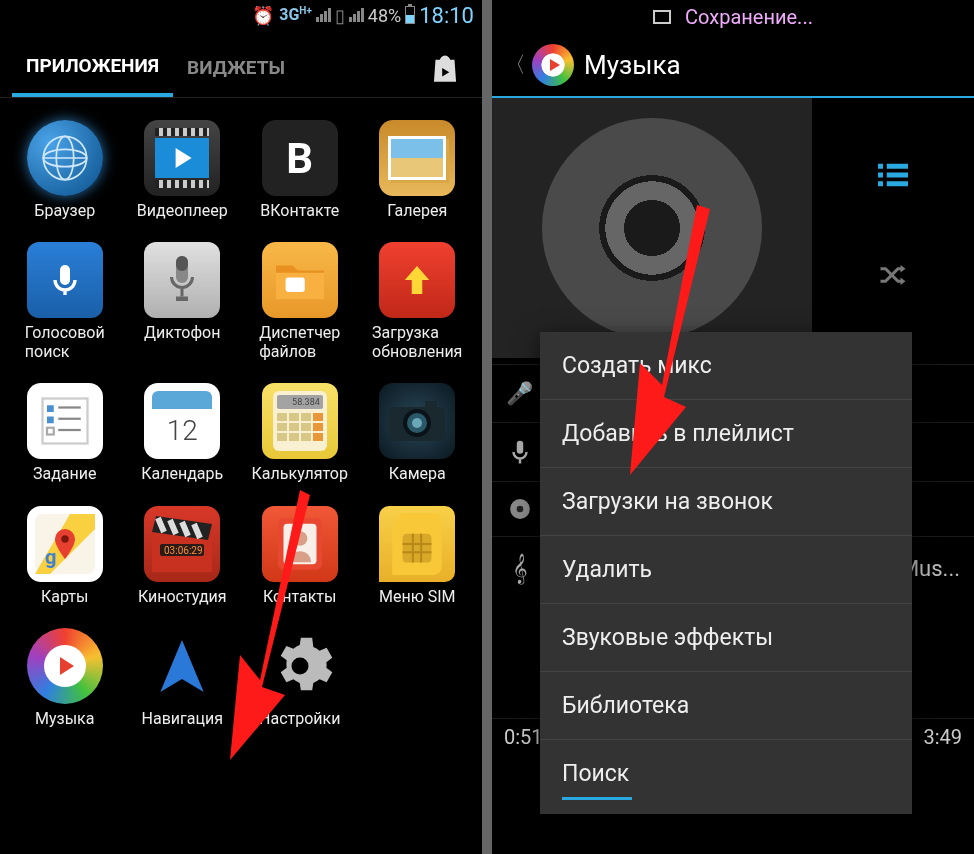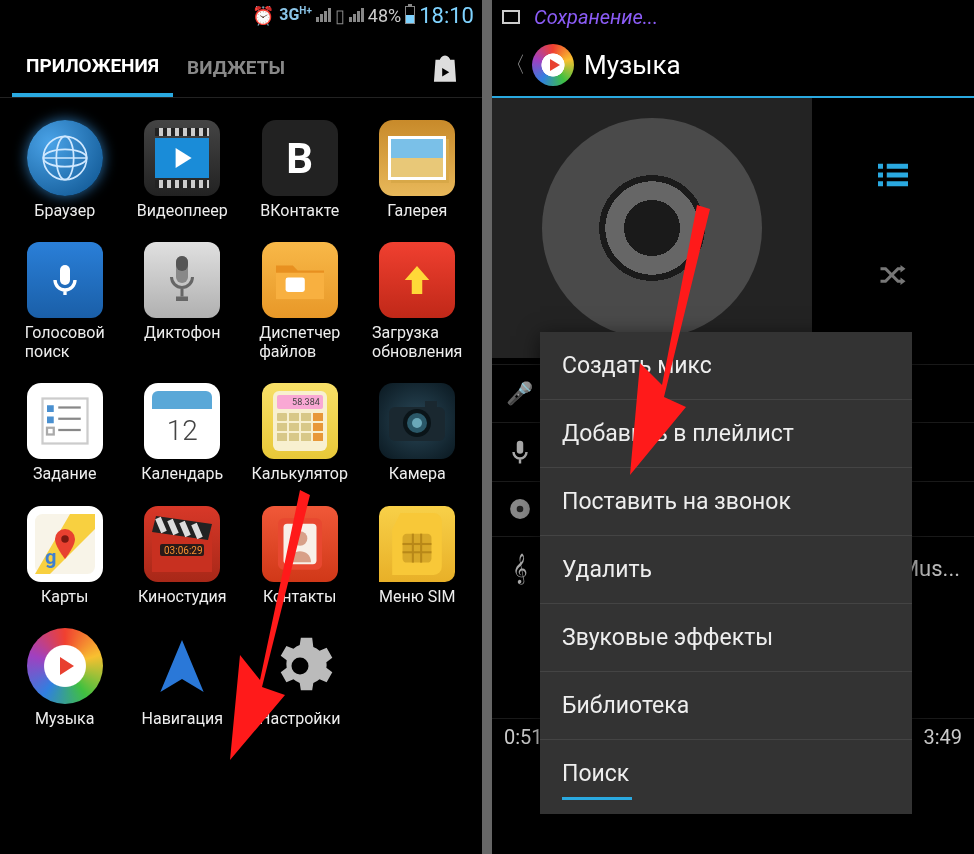--- a/index.html
+++ b/index.html
@@ -103,21 +103,21 @@
 .nav { background: #000; }
 .settings { background: transparent; }
 
 .arrow1 {
   position: absolute;
   left: 190px; top: 480px;
   pointer-events: none;
 }
 
 
-.statusbar2 { justify-content: flex-start; padding: 4px 10px; height: 34px; font-size: 20px; color: #8b5cf6; font-style: italic; }
+.statusbar2 { justify-content: center; padding: 4px 10px; height: 34px; font-size: 20px; color: #f0abfc; }
 .statusbar2 .img-icon { width:18px; height:14px; border: 2px solid #ccc; margin-right: 10px; position: relative; }
 .header {
   display: flex; align-items: center; gap: 10px;
   padding: 10px 12px;
   border-bottom: 2px solid #2aa9e0;
 }
 .header .music-ico { width: 42px; height: 42px; }
 .header-title { font-size: 26px; color: #fff; }
 .back-chev { color: #888; font-size: 22px; margin-right: -4px; }
 
@@ -311,21 +311,21 @@
         <div style="width:60px;height:60px;background:#fff;border-radius:6px;display:flex;flex-direction:column;">
           <div style="height:18px;background:#5aa8d8;border-radius:6px 6px 0 0;"></div>
           <div style="flex:1;display:flex;align-items:center;justify-content:center;font-size:28px;color:#444;font-weight:300;">12</div>
         </div>
       </div>
       <div class="app-label">Календарь</div>
     </div>
     <div class="app">
       <div class="icon calc">
         <div style="width:54px;height:60px;background:#f8f0d0;border-radius:6px;padding:4px;">
-          <div style="background:#f9a8d4;color:#444;font-size:9px;text-align:right;padding:2px 3px;border-radius:2px;">58.384</div>
+          <div style="background:#a3a3a3;color:#444;font-size:9px;text-align:right;padding:2px 3px;border-radius:2px;">58.384</div>
           <div style="display:grid;grid-template-columns:repeat(4,1fr);gap:2px;margin-top:4px;">
             <div style="height:8px;background:#d8c888;border-radius:1px;"></div>
               <div style="height:8px;background:#d8c888;"></div>
               <div style="height:8px;background:#d8c888;"></div>
               <div style="height:8px;background:#e89838;"></div>
             <div style="height:8px;background:#d8c888;"></div>
               <div style="height:8px;background:#d8c888;"></div>
               <div style="height:8px;background:#d8c888;"></div>
               <div style="height:8px;background:#e89838;"></div>
             <div style="height:8px;background:#d8c888;"></div>
@@ -496,21 +496,21 @@
   </div>
 
   <div class="track-time" style="position:absolute; left:0; right:0; top:718px;">
     <span>0:51</span>
     <span>3:49</span>
   </div>
 
   <div class="menu">
     <div class="menu-item">Создать микс</div>
     <div class="menu-item">Добавить в плейлист</div>
-    <div class="menu-item">Поставить на звонок</div>
+    <div class="menu-item">Загрузки на звонок</div>
     <div class="menu-item">Удалить</div>
     <div class="menu-item">Звуковые эффекты</div>
     <div class="menu-item">Библиотека</div>
     <div>
       <div class="menu-item" style="border-bottom:none;padding-bottom:10px;">Поиск</div>
       <div class="search-line"></div>
       <div style="height:14px;"></div>
     </div>
   </div>
 

